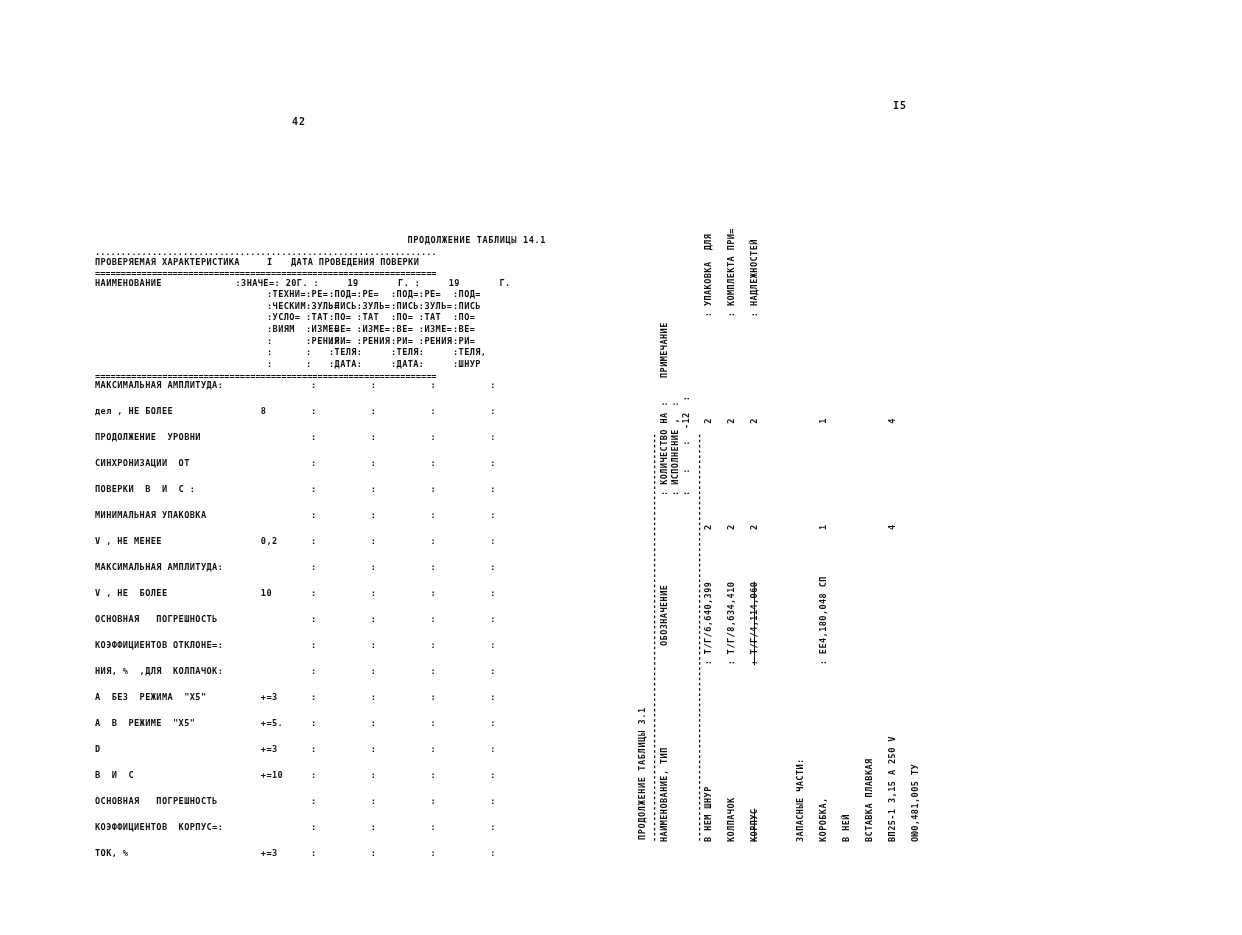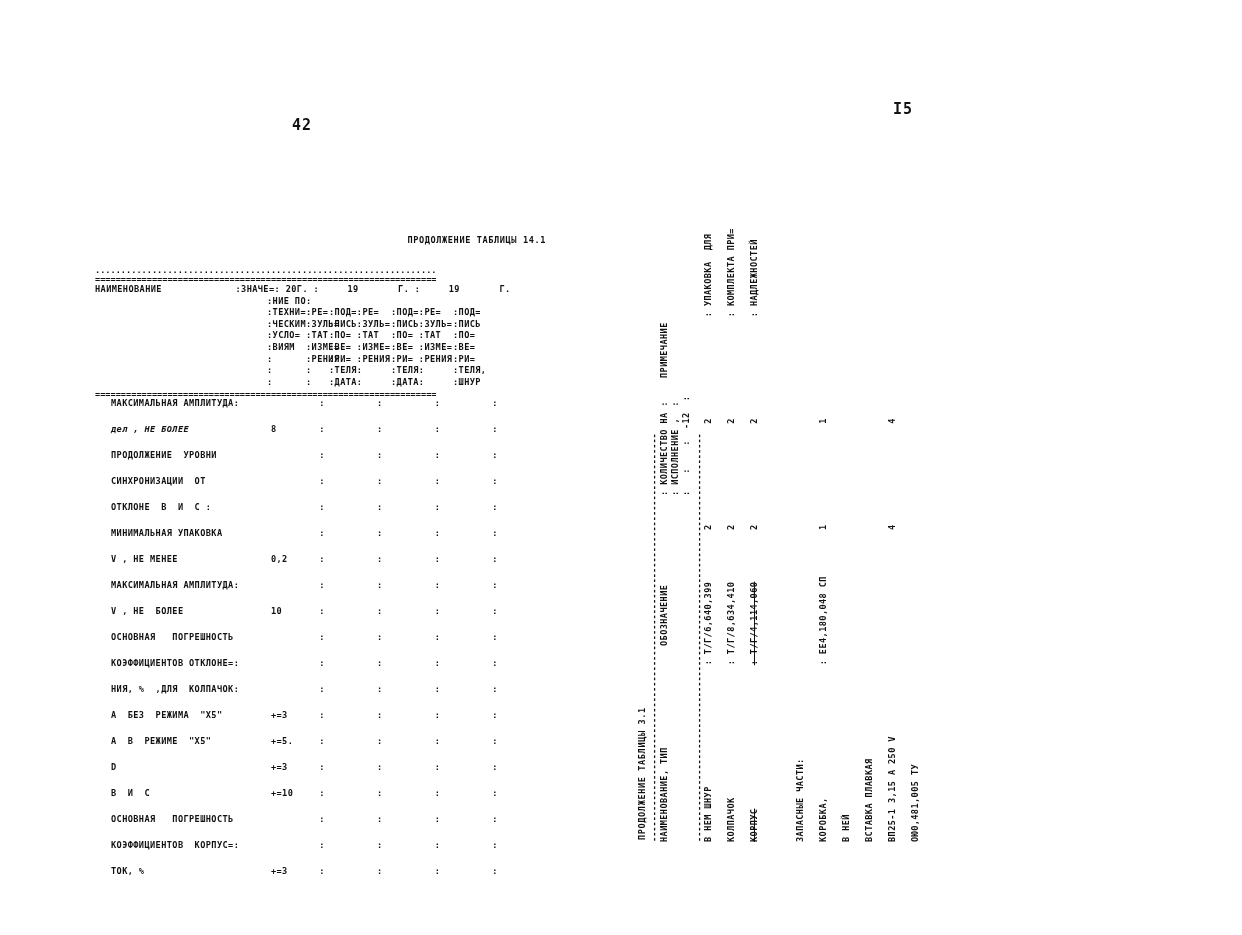--- a/index.html
+++ b/index.html
@@ -16,21 +16,21 @@
     overflow: hidden;
   }
   .page {
     position: absolute;
     inset: 0;
   }
 
   
   .page-num {
     position: absolute;
-    font-size: 15px;
+    font-size: 10px;
     font-weight: bold;
     letter-spacing: 1px;
   }
   #page-num-left { left: 292px; top: 116px; }
   #page-num-right { left: 893px; top: 100px; }
 
   
   #left-block {
     position: absolute;
     left: 95px;
@@ -39,21 +39,21 @@
     font-size: 8.6px;
     font-weight: bold;
     letter-spacing: 0.4px;
     line-height: 1.05;
   }
   .cont-head {
     text-align: right;
     font-size: 8.6px;
     font-weight: bold;
     letter-spacing: 0.6px;
-    margin-bottom: 21px;
+    margin-bottom: 3px;
     padding-right: 4px;
   }
   .dline {
     font-size: 8.6px;
     letter-spacing: 0px;
     line-height: 1;
     white-space: pre;
     overflow: hidden;
     height: 9px;
   }
@@ -63,24 +63,24 @@
     line-height: 1.35;
   }
   .hdrow .c0 { width: 172px; }
   .hdrow .cx { width: 62px; }
   .tablerow {
     display: flex;
     white-space: pre;
     height: 26px;
     align-items: flex-start;
   }
-  .tablerow .lbl { width: 172px; margin-left: 16px; }
+  .tablerow .lbl { width: 172px; }
   .tablerow .val { width: 52px; text-align: left; }
   .tablerow .col { width: 62px; }
-  .ital { font-style: italic; }
+  .ital { }
 
   
   #right-block {
     position: absolute;
     left: 640px;
     top: 180px;
     width: 660px;
     height: 660px;
   }
   #right-rot {
@@ -130,38 +130,39 @@
 <div class="page">
 
   <div class="page-num" id="page-num-left">42</div>
 
   <div id="left-block">
 
     <div class="cont-head">ПРОДОЛЖЕНИЕ ТАБЛИЦЫ 14.1</div>
 
     <div class="dline">..................................................................</div>
 
+    <div class="hdrow">
+      <span class="c0">ПРОВЕРЯЕМАЯ ХАРАКТЕРИСТИКА</span>
+      <span style="width:24px">I</span>
+      <span>ДАТА ПРОВЕДЕНИЯ ПОВЕРКИ</span>
+    </div>
 
     <div class="dline">==================================================================</div>
 
     <div class="hdrow">
       <span class="c0">НАИМЕНОВАНИЕ</span>
       <span class="cx">:ЗНАЧЕ=: 20</span>
       <span class="cx">Г. :</span>
       <span class="cx">19</span>
       <span class="cx">Г. :</span>
       <span class="cx">19</span>
       <span class="cx">Г.</span>
     </div>
     <div class="hdrow">
       <span class="c0"></span>
-      <span class="cx">:НИЕ ПО:</span>
-    </div>
-    <div class="hdrow">
-      <span class="c0"></span>
       <span class="cx">:ТЕХНИ=:РЕ=</span>
       <span class="cx">:ПОД=:РЕ=</span>
       <span class="cx">:ПОД=:РЕ=</span>
       <span class="cx">:ПОД=</span>
     </div>
     <div class="hdrow">
       <span class="c0"></span>
       <span class="cx">:ЧЕСКИМ:ЗУЛЬ=</span>
       <span class="cx">:ПИСЬ:ЗУЛЬ=</span>
       <span class="cx">:ПИСЬ:ЗУЛЬ=</span>
@@ -231,21 +232,21 @@
     </div>
     <div class="tablerow">
       <span class="lbl">СИНХРОНИЗАЦИИ  ОТ</span>
       <span class="val"></span>
       <span class="col">:</span>
       <span class="col">:</span>
       <span class="col">:</span>
       <span class="col">:</span>
     </div>
     <div class="tablerow">
-      <span class="lbl">ОТКЛОНЕ  В  И  С :</span>
+      <span class="lbl">ПОВЕРКИ  В  И  С :</span>
       <span class="val"></span>
       <span class="col">:</span>
       <span class="col">:</span>
       <span class="col">:</span>
       <span class="col">:</span>
     </div>
     <div class="tablerow">
       <span class="lbl">МИНИМАЛЬНАЯ УПАКОВКА</span>
       <span class="val"></span>
       <span class="col">:</span>

